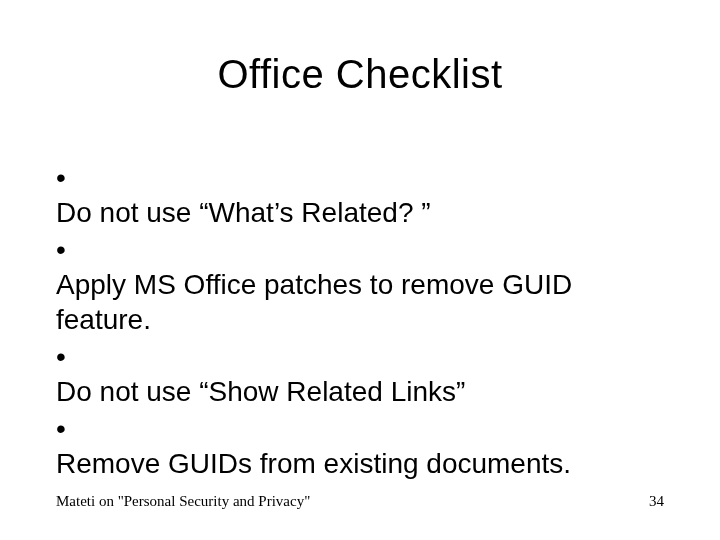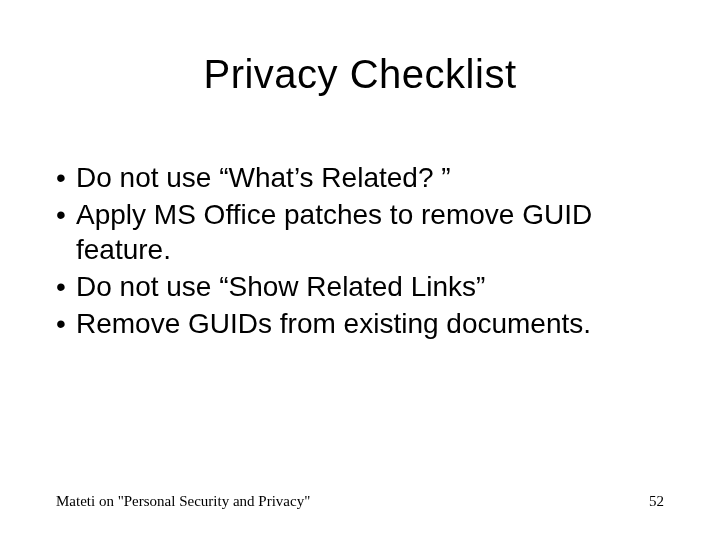--- a/index.html
+++ b/index.html
@@ -33,20 +33,21 @@
     top: 160px;
     left: 56px;
     right: 56px;
     font-size: 28px;
     line-height: 1.25;
   }
   .bullet {
     display: flex;
     align-items: flex-start;
     margin-bottom: 2px;
+    flex-direction: column;
   }
   .dot {
     flex: 0 0 auto;
     width: 20px;
     font-size: 28px;
     line-height: 1.25;
   }
   .dot::before {
     content: "•";
   }
@@ -63,21 +64,21 @@
     align-items: baseline;
     font-family: "Times New Roman", Times, serif;
     font-size: 15px;
   }
 </style>
 </head>
 <body>
 
 <div class="slide">
 
-  <div class="title">Privacy Checklist</div>
+  <div class="title">Office Checklist</div>
 
   <div class="bullets">
     <div class="bullet">
       <span class="dot"></span>
       <span class="bt">Do not use “What’s Related? ”</span>
     </div>
     <div class="bullet">
       <span class="dot"></span>
       <span class="bt">Apply MS Office patches to remove GUID feature.</span>
     </div>
@@ -86,16 +87,16 @@
       <span class="bt">Do not use “Show Related Links”</span>
     </div>
     <div class="bullet">
       <span class="dot"></span>
       <span class="bt">Remove GUIDs from existing documents.</span>
     </div>
   </div>
 
   <div class="footer">
     <span>Mateti on "Personal Security and Privacy"</span>
-    <span>52</span>
+    <span>34</span>
   </div>
 
 </div>
 
 </body></html>

